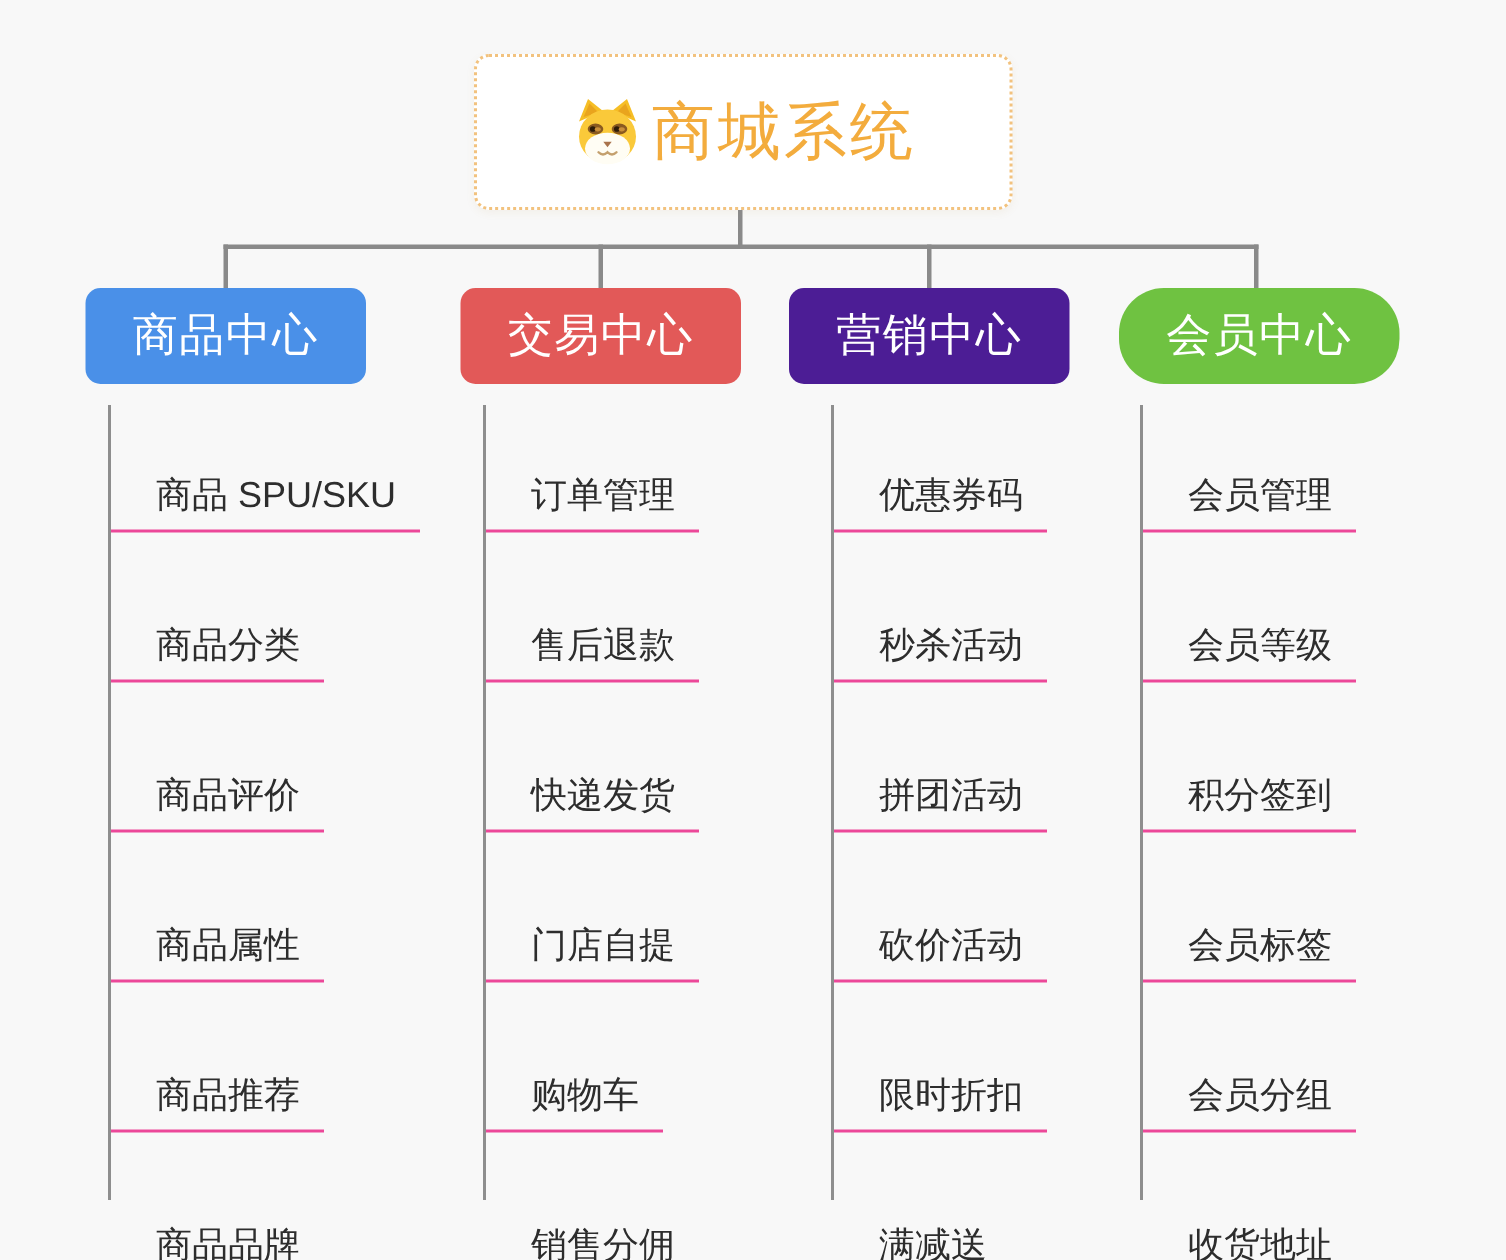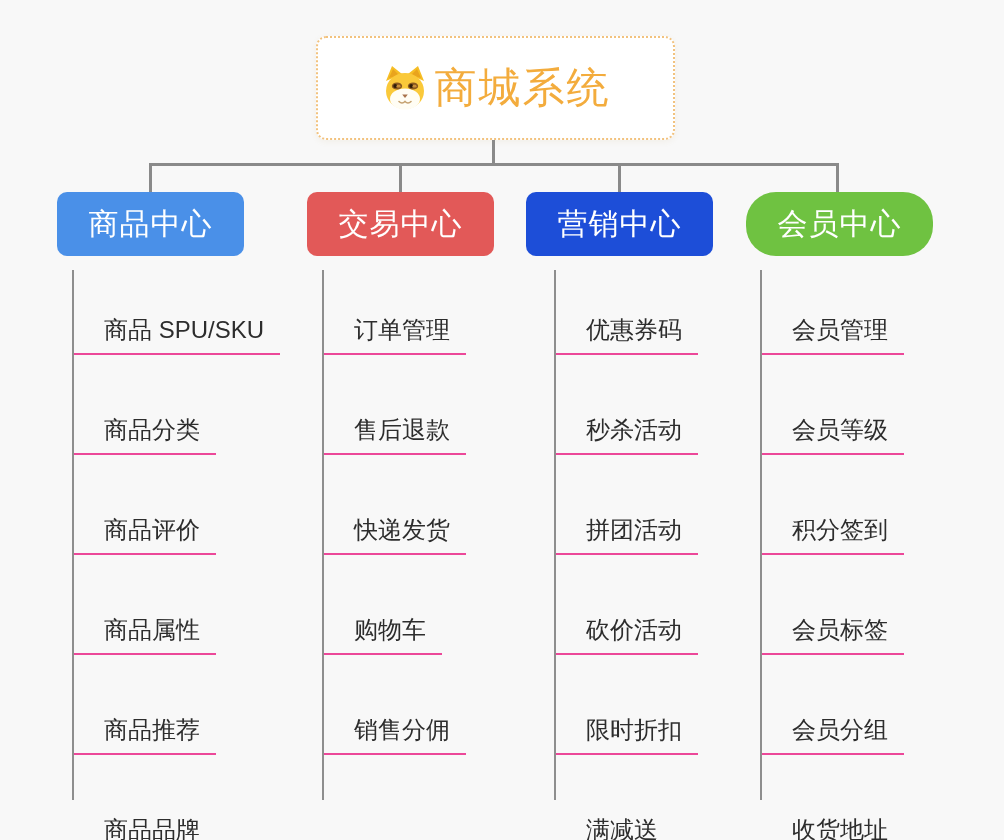--- a/index.html
+++ b/index.html
@@ -117,21 +117,21 @@
 
 <div class="conn v-root"></div>
 <div class="conn h-main"></div>
 <div class="conn drop drop-1"></div>
 <div class="conn drop drop-2"></div>
 <div class="conn drop drop-3"></div>
 <div class="conn drop drop-4"></div>
 
 <div class="branch-box branch-1" style="background: rgb(74, 144, 232);">商品中心</div>
 <div class="branch-box branch-2" style="background: rgb(226, 89, 88);">交易中心</div>
-<div class="branch-box branch-3" style="background: #1d4ed8;">营销中心</div>
+<div class="branch-box branch-3" style="background: #4c1d95;">营销中心</div>
 <div class="branch-box branch-4" style="background: rgb(111, 194, 65);">会员中心</div>
 
 <div class="leaf-col leaf-col-1">
   <div class="leaf">
       <span class="leaf-label">商品 SPU/SKU</span>
     </div>
   <div class="leaf">
       <span class="leaf-label">商品分类</span>
     </div>
   <div class="leaf">
@@ -152,20 +152,23 @@
   <div class="leaf">
       <span class="leaf-label">订单管理</span>
     </div>
   <div class="leaf">
       <span class="leaf-label">售后退款</span>
     </div>
   <div class="leaf">
       <span class="leaf-label">快递发货</span>
     </div>
   <div class="leaf">
+      <span class="leaf-label">门店自提</span>
+    </div>
+  <div class="leaf">
       <span class="leaf-label">购物车</span>
     </div>
   <div class="leaf">
       <span class="leaf-label">销售分佣</span>
     </div>
 </div>
 
 <div class="leaf-col leaf-col-3">
   <div class="leaf">
       <span class="leaf-label">优惠券码</span>

